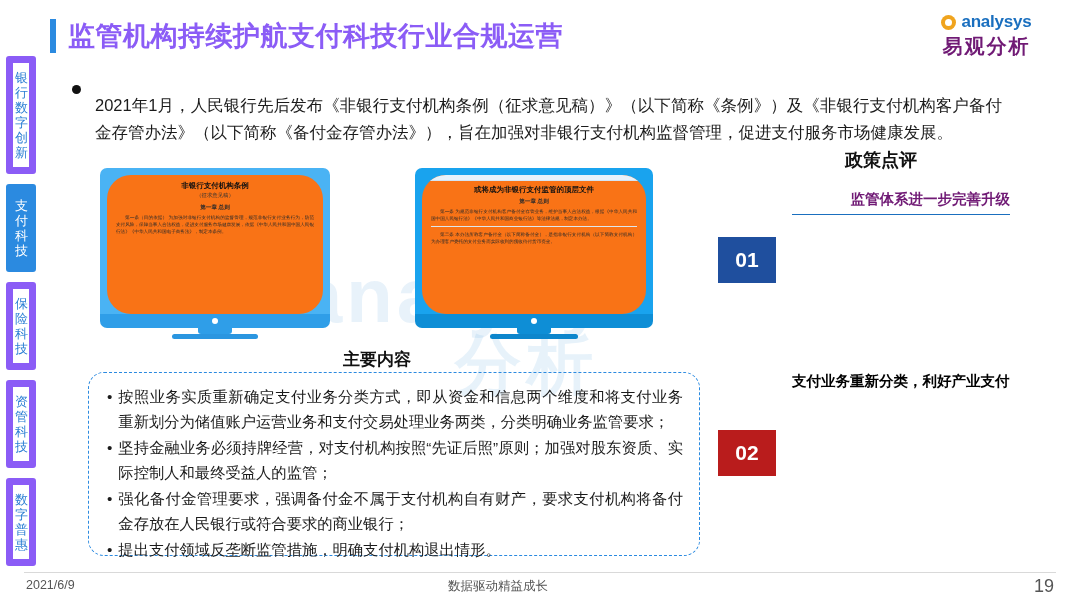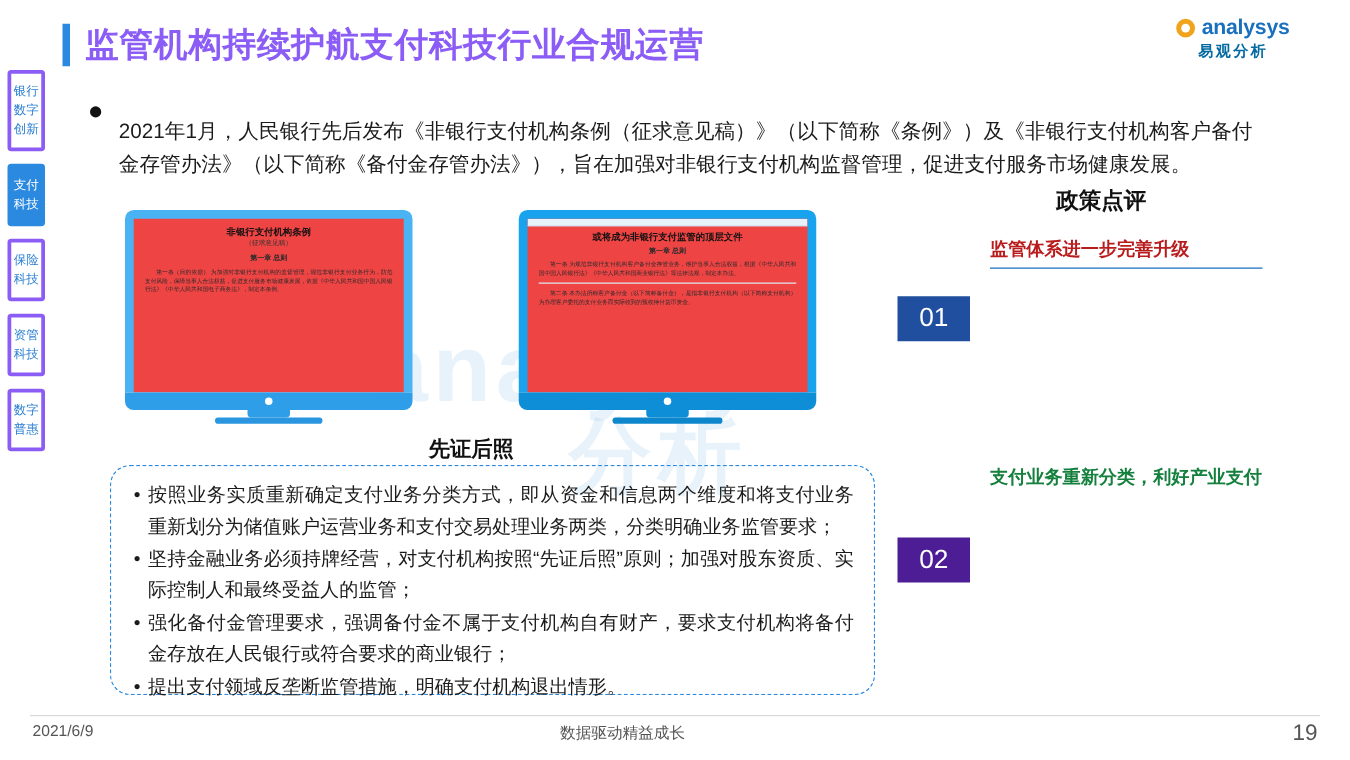--- a/index.html
+++ b/index.html
@@ -22,24 +22,24 @@
     left: 0;
     top: 56px;
     width: 42px;
     display: flex;
     flex-direction: column;
     align-items: center;
   }
   .side-item {
     width: 30px;
     margin: 0 auto 10px auto;
-    border: 3px solid #8b5cf6;
+    border: 7px solid #8b5cf6;
     border-radius: 3px;
     color: #2b7fd4;
-    font-size: 10px;
+    font-size: 13px;
     line-height: 15px;
     text-align: center;
     padding: 7px 2px;
     box-sizing: border-box;
     letter-spacing: 0px;
   }
   .side-item.active {
     background: #2b8ae0;
     border-color: #2b8ae0;
     color: #ffffff;
@@ -95,22 +95,22 @@
     border-radius: 50%;
     background: #fff;
   }
   .logo-en {
     font-size: 17px;
     color: #1a6fbf;
     font-weight: bold;
     letter-spacing: -0.2px;
   }
   .logo-cn {
-    font-size: 12px;
-    color: #0369a1;
+    font-size: 20px;
+    color: #701a75;
     font-weight: bold;
     letter-spacing: 2px;
     margin-top: 1px;
   }
 
   
   .intro {
     position: absolute;
     left: 72px;
     top: 78px;
@@ -139,22 +139,23 @@
     position: absolute;
   }
   .mon-screen {
     border-radius: 7px 7px 0 0;
     box-sizing: border-box;
     position: relative;
     overflow: hidden;
   }
   .mon-inner {
     position: absolute;
-    background: #ef4444;
+    background: #f97316;
     overflow: hidden;
+    border-radius: 24px;
   }
   .mon-bar {
     height: 14px;
     border-radius: 0 0 7px 7px;
     position: relative;
   }
   .mon-btn {
     width: 6px; height: 6px;
     border-radius: 50%;
     background: #ffffff;
@@ -283,50 +284,50 @@
   }
   .cb-dot {
     flex: 0 0 auto;
     margin-right: 6px;
   }
 
   
   .badge {
     position: absolute;
     width: 58px;
-    height: 36px;
+    height: 46px;
     color: #fff;
     font-size: 21px;
-    font-weight: normal;
+    font-weight: bold;
     display: flex;
     align-items: center;
     justify-content: center;
   }
   .badge-01 { left: 718px; top: 237px; background: #1f4f9e; }
-  .badge-02 { left: 718px; top: 430px; background: #4c1d95; }
+  .badge-02 { left: 718px; top: 430px; background: #b91c1c; }
 
   
   .right-title {
     position: absolute;
     left: 845px;
     top: 148px;
     font-size: 18px;
     font-weight: bold;
     color: #111;
   }
   .r-block { position: absolute; width: 218px; }
   .r1 { left: 792px; top: 190px; }
   .r2 { left: 792px; top: 372px; }
   .r-head {
     font-size: 14.5px;
     font-weight: bold;
-    color: #15803d;
+    color: #000000;
     margin-bottom: 8px;
   }
-  .r-head.blue { color: #b91c1c; text-align: left; }
+  .r-head.blue { color: #701a75; text-align: right; }
   .r-head.underline {
     border-bottom: 1.5px solid #1a6fbf;
     padding-bottom: 5px;
     margin-bottom: 9px;
   }
   .r-body {
     font-size: 13.6px;
     line-height: 24px;
     color: #1b1b1b;
     text-align: justify;
@@ -434,21 +435,21 @@
       <div class="doc-p">第二条 本办法所称客户备付金（以下简称备付金），是指非银行支付机构（以下简称支付机构）为办理客户委托的支付业务而实际收到的预收待付货币资金。</div>
     </div>
   </div>
   <div class="mon-bar">
     <span class="mon-btn"></span>
   </div>
   <div class="mon-stand"></div>
   <div class="mon-base"></div>
 </div>
 
-<div class="main-label">先证后照</div>
+<div class="main-label">主要内容</div>
 <div class="content-box">
   <div class="cb-item">
       <span class="cb-dot">•</span>
       <span>按照业务实质重新确定支付业务分类方式，即从资金和信息两个维度和将支付业务重新划分为储值账户运营业务和支付交易处理业务两类，分类明确业务监管要求；</span>
     </div>
   <div class="cb-item">
       <span class="cb-dot">•</span>
       <span>坚持金融业务必须持牌经营，对支付机构按照“先证后照”原则；加强对股东资质、实际控制人和最终受益人的监管；</span>
     </div>
   <div class="cb-item">

